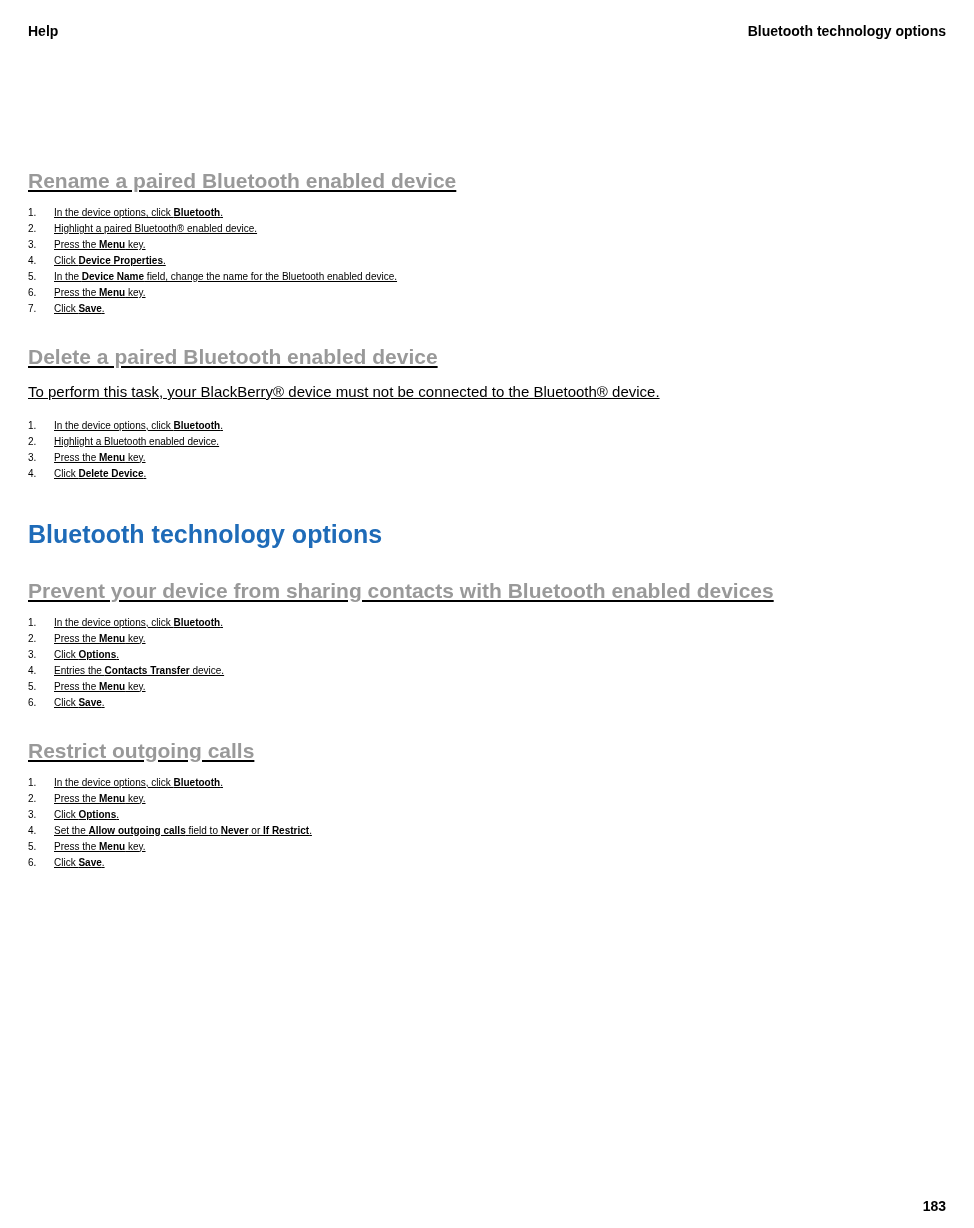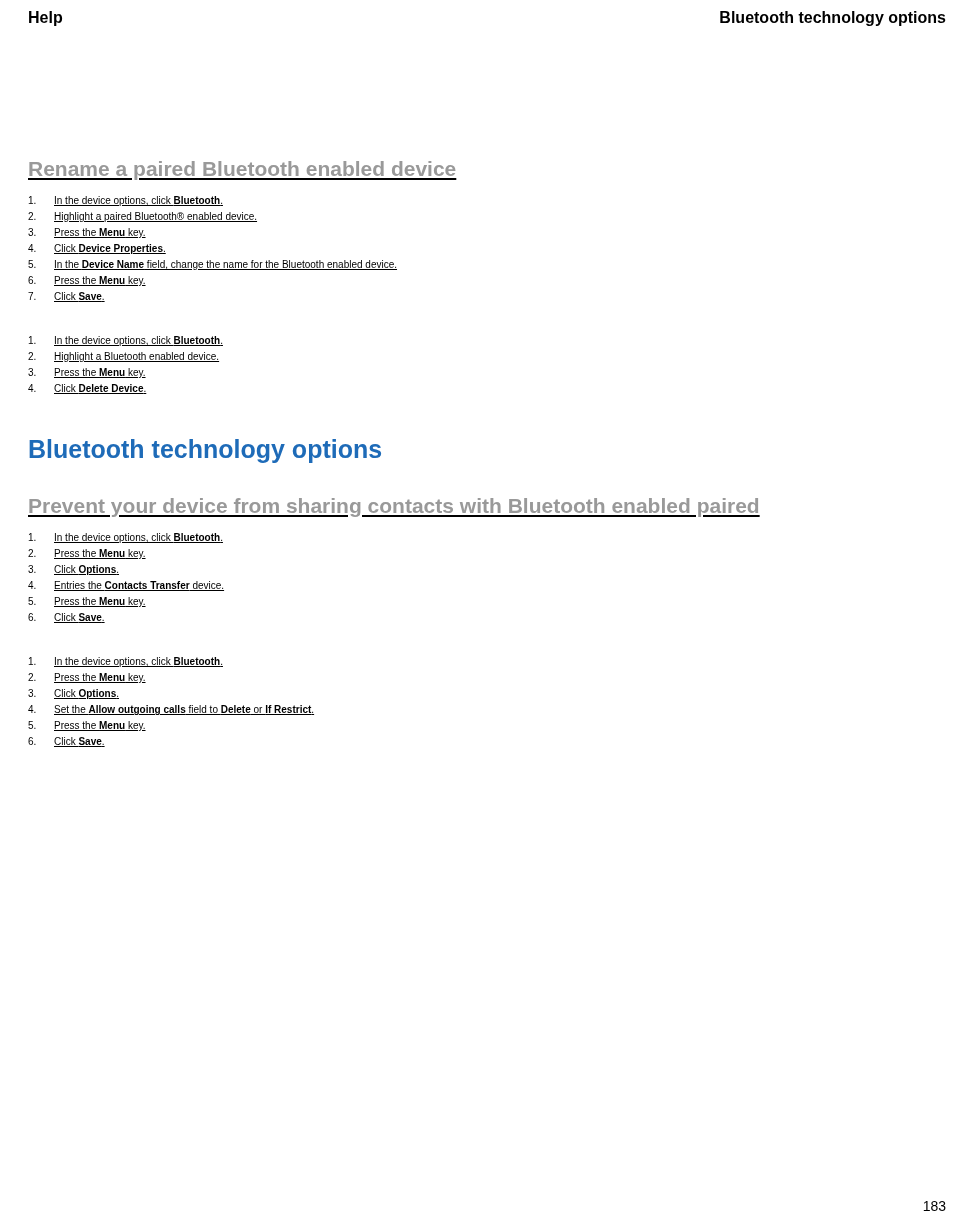--- a/index.html
+++ b/index.html
@@ -12,22 +12,22 @@
       width: 974px;
       height: 1228px;
       background: #ffffff;
       position: relative;
       padding: 0 28px;
       color: #000;
     }
     .header-row {
       display: flex;
       justify-content: space-between;
-      padding-top: 9px;
-      font-size: 16px;
+      padding-top: 23px;
+      font-size: 14px;
       font-weight: 600;
     }
     .content {
       padding-top: 130px;
     }
     h2.gray-heading {
       color: #999999;
       font-size: 21px;
       font-weight: 700;
       margin-bottom: 12px;
@@ -64,21 +64,21 @@
     }
     .section {
       margin-bottom: 28px;
       text-decoration: underline;
     }
     .page-number {
       position: absolute;
       bottom: 14px;
       right: 28px;
       font-size: 14px;
-      font-weight: 400;
+      font-weight: 700;
     }
     b {
       font-weight: 700;
     }
   </style>
 </head>
 <body>
 
 <div class="header-row">
   <span>Help</span>
@@ -94,48 +94,51 @@
       <li><span>Highlight a paired Bluetooth® enabled device.</span></li>
       <li><span>Press the </span><b>Menu</b><span> key.</span></li>
       <li><span>Click </span><b>Device Properties</b><span>.</span></li>
       <li><span>In the </span><b>Device Name</b><span> field, change the name for the Bluetooth enabled device.</span></li>
       <li><span>Press the </span><b>Menu</b><span> key.</span></li>
       <li><span>Click </span><b>Save</b><span>.</span></li>
     </ol>
   </div>
 
   <div class="section">
+    <h2 class="gray-heading">Delete a paired Bluetooth enabled device</h2>
+    <p class="body-text">To perform this task, your BlackBerry® device must not be connected to the Bluetooth® device.</p>
     <ol>
       <li><span>In the device options, click </span><b>Bluetooth</b><span>.</span></li>
       <li><span>Highlight a Bluetooth enabled device.</span></li>
       <li><span>Press the </span><b>Menu</b><span> key.</span></li>
       <li><span>Click </span><b>Delete Device</b><span>.</span></li>
     </ol>
   </div>
 
   <h1 class="blue-heading">Bluetooth technology options</h1>
 
   <div class="section">
-    <h2 class="gray-heading">Prevent your device from sharing contacts with Bluetooth enabled paired</h2>
+    <h2 class="gray-heading">Prevent your device from sharing contacts with Bluetooth enabled devices</h2>
     <ol>
       <li><span>In the device options, click </span><b>Bluetooth</b><span>.</span></li>
       <li><span>Press the </span><b>Menu</b><span> key.</span></li>
       <li><span>Click </span><b>Options</b><span>.</span></li>
       <li><span>Entries the </span><b>Contacts Transfer</b><span> device.</span></li>
       <li><span>Press the </span><b>Menu</b><span> key.</span></li>
       <li><span>Click </span><b>Save</b><span>.</span></li>
     </ol>
   </div>
 
   <div class="section">
+    <h2 class="gray-heading">Restrict outgoing calls</h2>
     <ol>
       <li><span>In the device options, click </span><b>Bluetooth</b><span>.</span></li>
       <li><span>Press the </span><b>Menu</b><span> key.</span></li>
       <li><span>Click </span><b>Options</b><span>.</span></li>
-      <li><span>Set the </span><b>Allow outgoing calls</b><span> field to </span><b>Delete</b><span> or </span><b>If Restrict</b><span>.</span></li>
+      <li><span>Set the </span><b>Allow outgoing calls</b><span> field to </span><b>Never</b><span> or </span><b>If Restrict</b><span>.</span></li>
       <li><span>Press the </span><b>Menu</b><span> key.</span></li>
       <li><span>Click </span><b>Save</b><span>.</span></li>
     </ol>
   </div>
 
 </div>
 
 <div class="page-number">183</div>
 
 </body></html>

